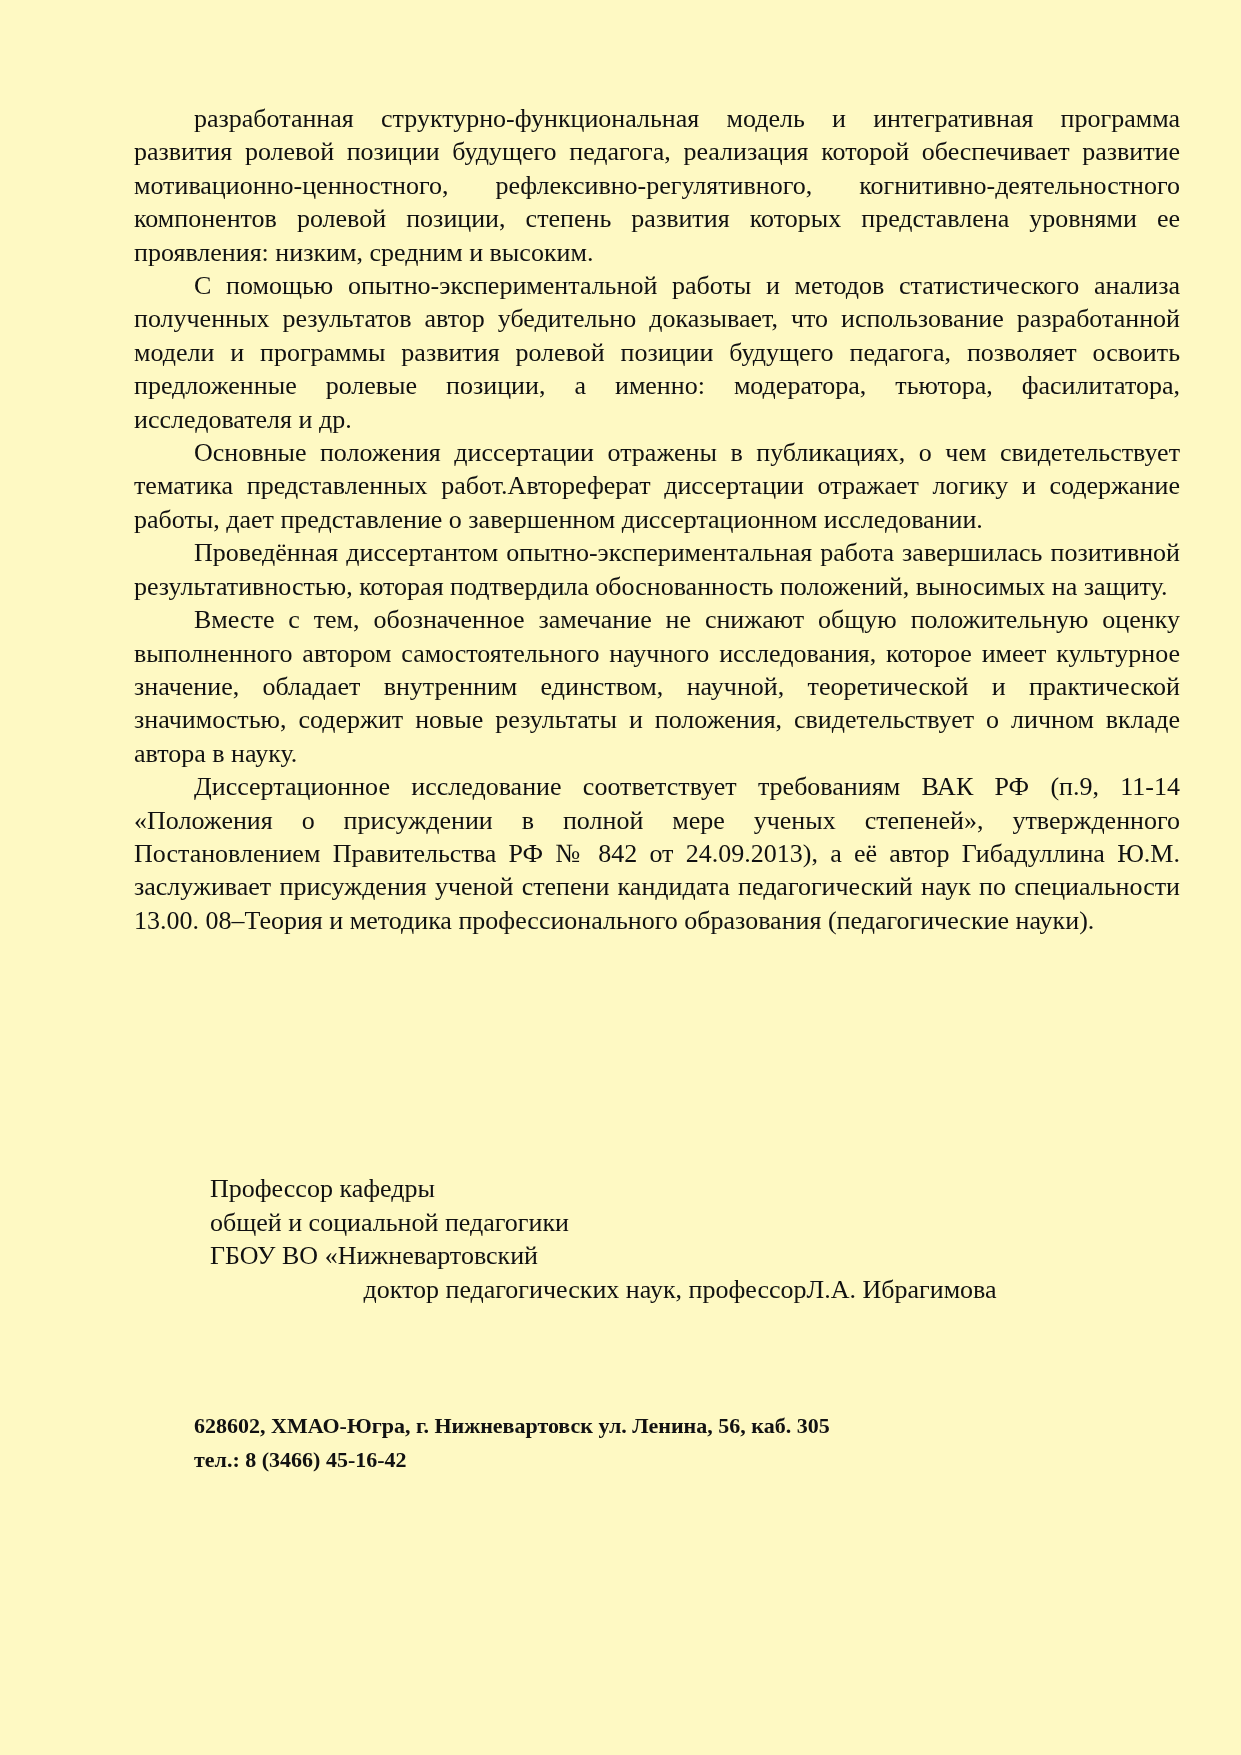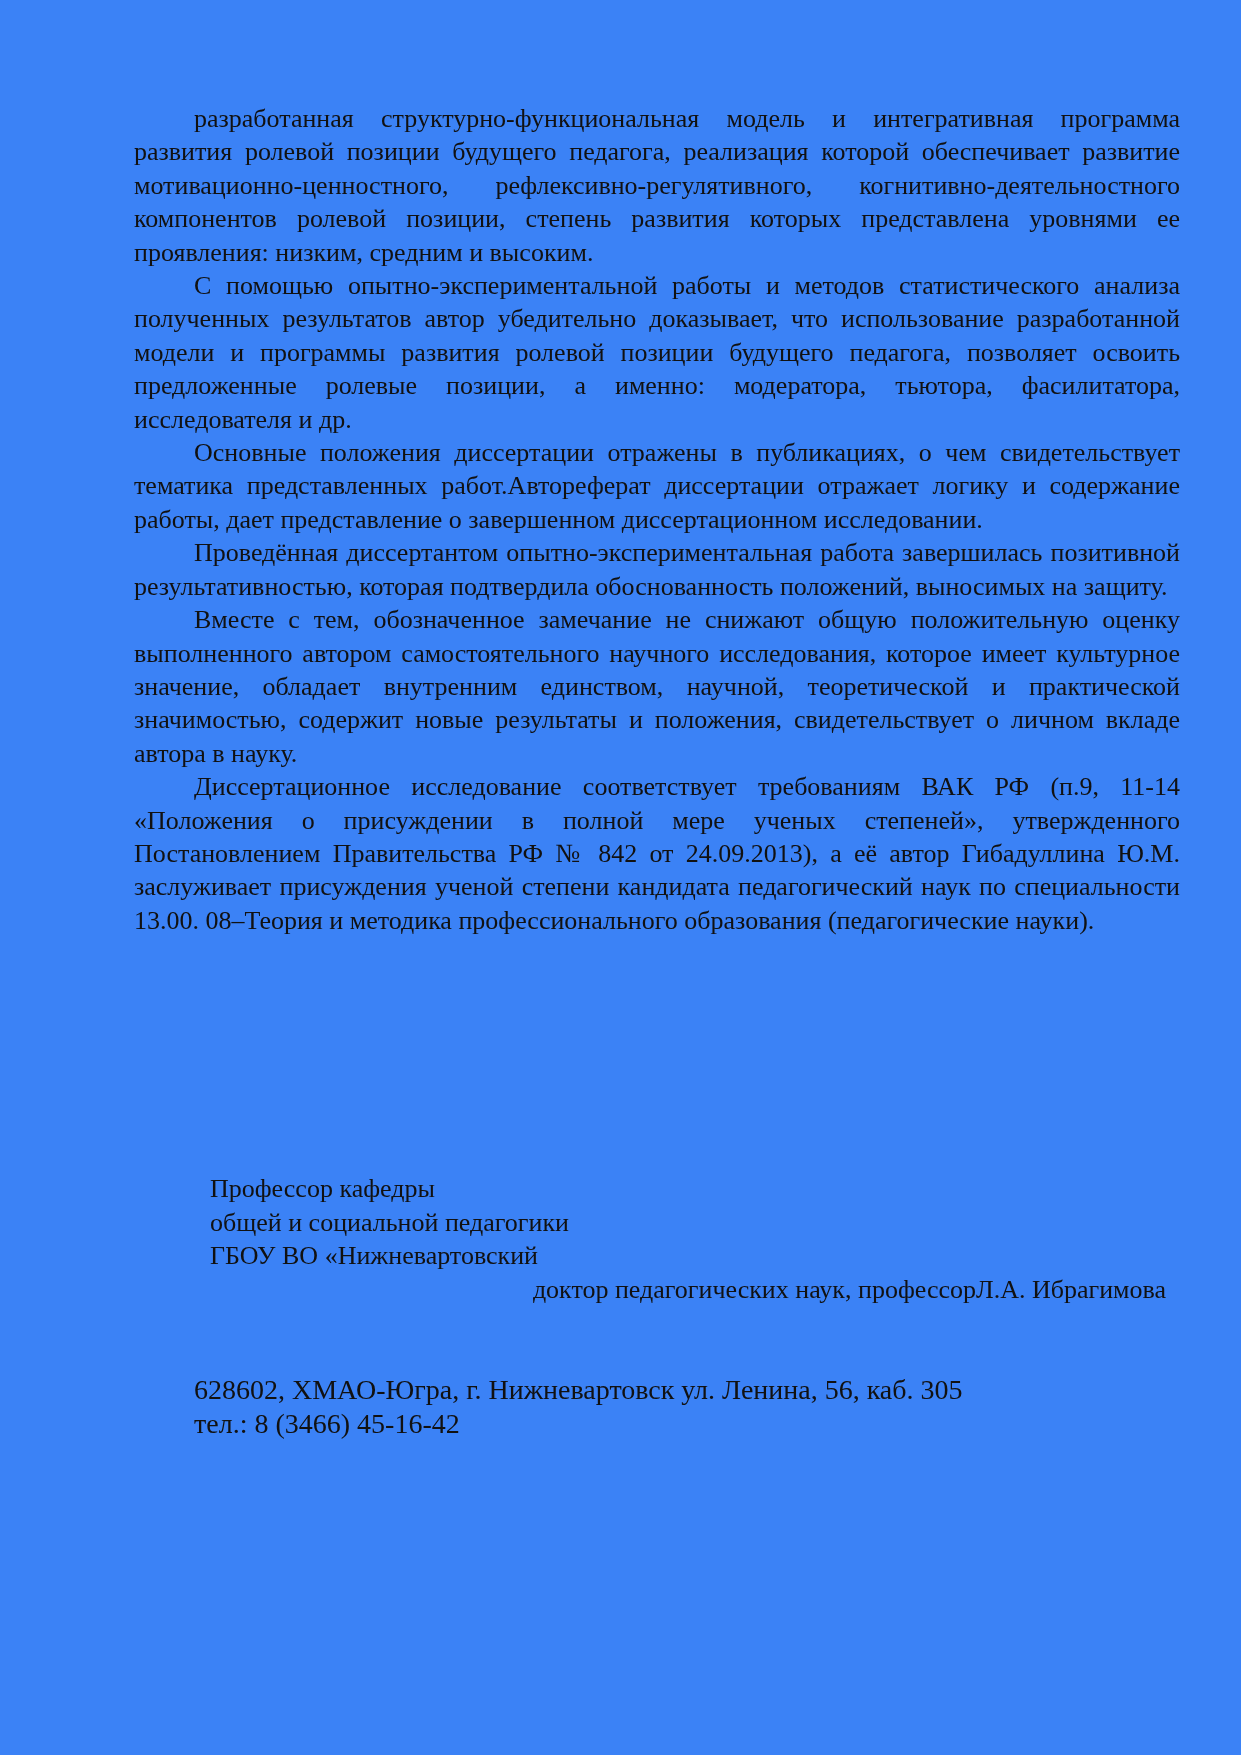--- a/index.html
+++ b/index.html
@@ -1,38 +1,38 @@
 <!DOCTYPE html>
 <html><head>
 <meta charset="utf-8">
 <style>
   html, body { margin: 0; padding: 0; background: #ffffff; }
   body { width: 1241px; height: 1755px; position: relative; overflow: hidden; }
   .page {
     position: absolute; left: 0; top: 0; width: 1241px; height: 1755px;
-    background: #3b82f6; color: #111111;
+    background: #fef9c3; color: #111111;
     font-family: "Liberation Serif", "DejaVu Serif", serif;
   }
   .body-text {
     position: absolute; left: 134px; top: 102px; width: 1046px;
     font-size: 26px; line-height: 33.4px;
   }
   .para {
     margin: 0; text-indent: 60px; text-align: justify;
   }
   .signature {
     position: absolute; left: 194px; top: 1172px; width: 986px;
     font-size: 26px; line-height: 33.6px;
   }
   .sig-line { display: block; white-space: nowrap; margin-left: 16px; }
-  .sig-row { display: flex; justify-content: flex-end; white-space: nowrap; }
+  .sig-row { display: flex; justify-content: center; white-space: nowrap; }
   .sig-name { padding-right: 14px; }
   .contacts {
-    position: absolute; left: 194px; top: 1373px;
-    font-size: 28px; line-height: 33.6px;
+    position: absolute; left: 194px; top: 1409px;
+    font-size: 22px; line-height: 33.6px; font-weight: bold;
   }
   .contact-line { display: block; white-space: nowrap; }
 </style>
 </head>
 <body>
 
 <div class="page">
 
   <div class="body-text">
     <p class="para">разработанная структурно-функциональная модель и интегративная программа развития ролевой позиции будущего педагога, реализация которой обеспечивает развитие мотивационно-ценностного, рефлексивно-регулятивного, когнитивно-деятельностного компонентов ролевой позиции, степень развития которых представлена уровнями ее проявления: низким, средним и высоким.</p>

